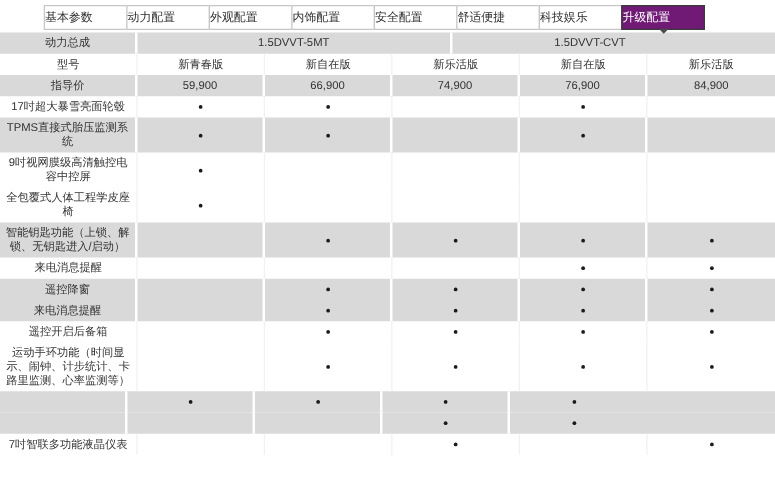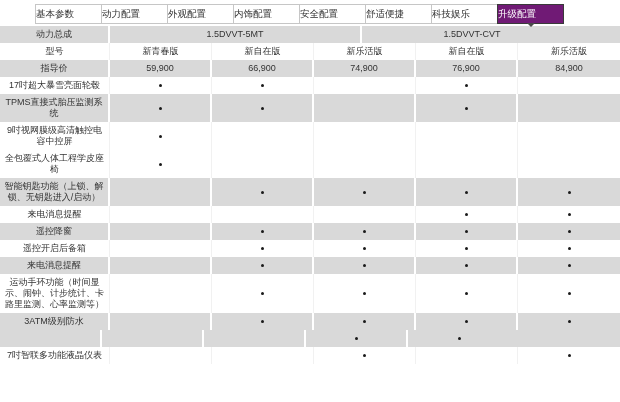--- a/index.html
+++ b/index.html
@@ -177,70 +177,69 @@
     <div class="cell">
             <span class="dot"></span>
           </div>
     <div class="cell">
             <span class="dot"></span>
           </div>
     <div class="cell">
             <span class="dot"></span>
           </div>
   </div>
+        <div class="row gray">
+    <div class="lbl">来电消息提醒</div>
+    <div class="cell"></div>
+    <div class="cell">
+            <span class="dot"></span>
+          </div>
+    <div class="cell">
+            <span class="dot"></span>
+          </div>
+    <div class="cell">
+            <span class="dot"></span>
+          </div>
+    <div class="cell">
+            <span class="dot"></span>
+          </div>
+  </div>
         <div class="row">
     <div class="lbl">遥控开启后备箱</div>
     <div class="cell"></div>
     <div class="cell">
             <span class="dot"></span>
           </div>
     <div class="cell">
             <span class="dot"></span>
           </div>
     <div class="cell">
             <span class="dot"></span>
           </div>
     <div class="cell">
             <span class="dot"></span>
           </div>
   </div>
-        <div class="row gray">
-    <div class="lbl">来电消息提醒</div>
-    <div class="cell"></div>
-    <div class="cell">
-            <span class="dot"></span>
-          </div>
-    <div class="cell">
-            <span class="dot"></span>
-          </div>
-    <div class="cell">
-            <span class="dot"></span>
-          </div>
-    <div class="cell">
-            <span class="dot"></span>
-          </div>
-  </div>
         <div class="row">
     <div class="lbl">运动手环功能（时间显示、闹钟、计步统计、卡路里监测、心率监测等）</div>
     <div class="cell"></div>
     <div class="cell">
             <span class="dot"></span>
           </div>
     <div class="cell">
             <span class="dot"></span>
           </div>
     <div class="cell">
             <span class="dot"></span>
           </div>
     <div class="cell">
             <span class="dot"></span>
           </div>
   </div>
         <div class="row gray">
-    <div class="lbl">3ATM级别防水</div>
     <div class="cell"></div>
     <div class="cell">
             <span class="dot"></span>
           </div>
     <div class="cell">
             <span class="dot"></span>
           </div>
     <div class="cell">
             <span class="dot"></span>
           </div>

